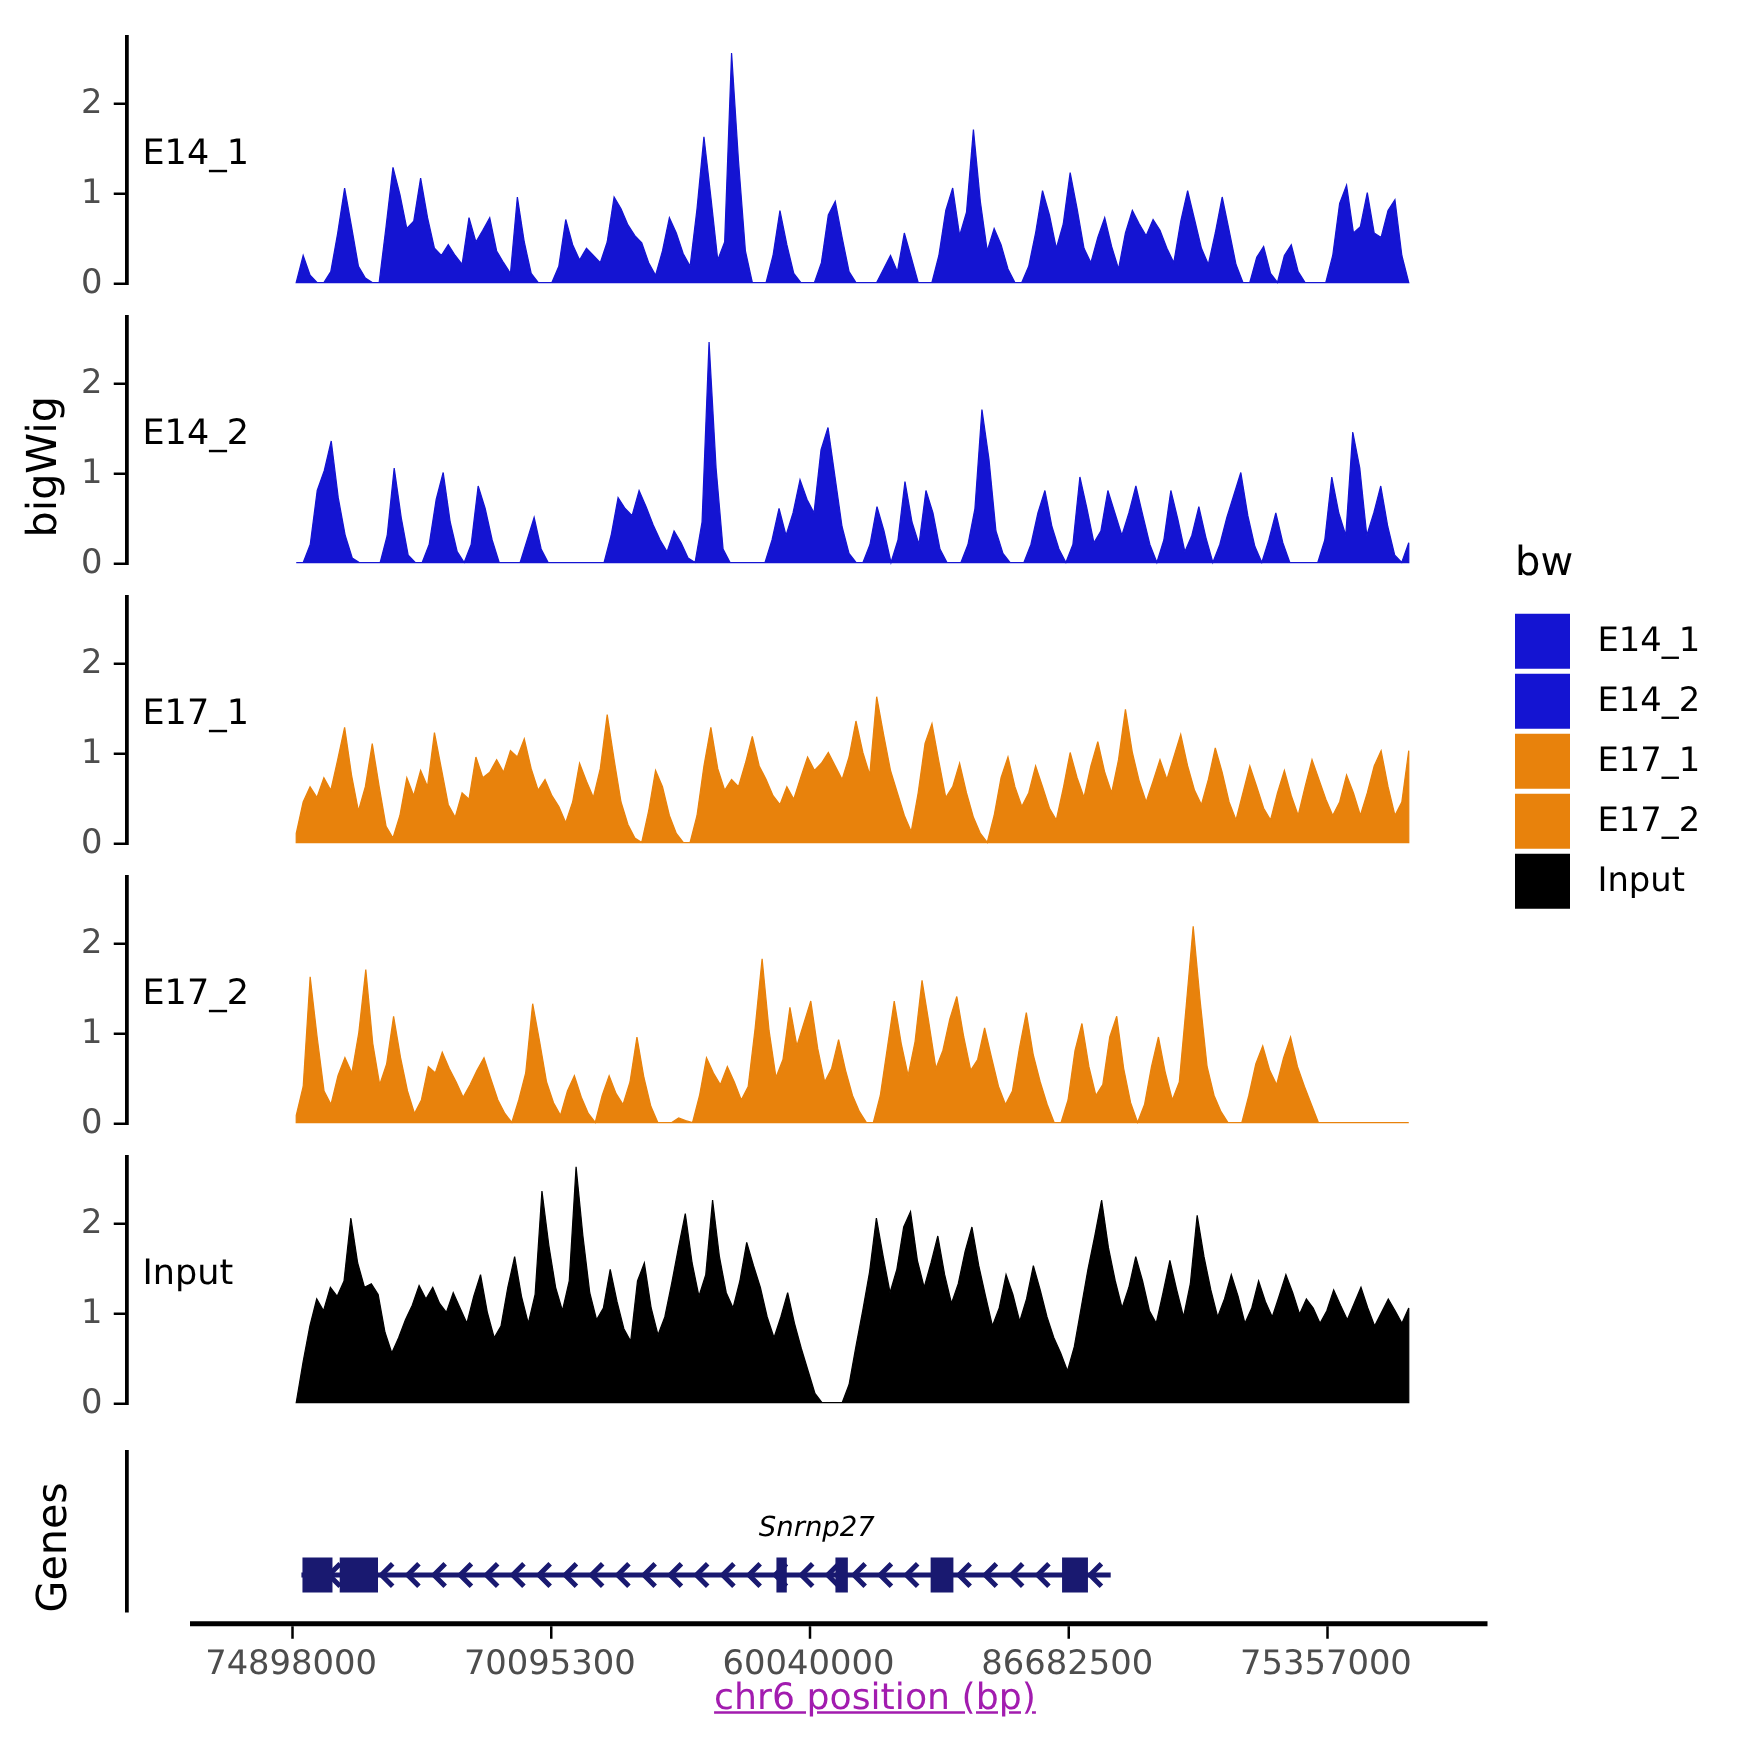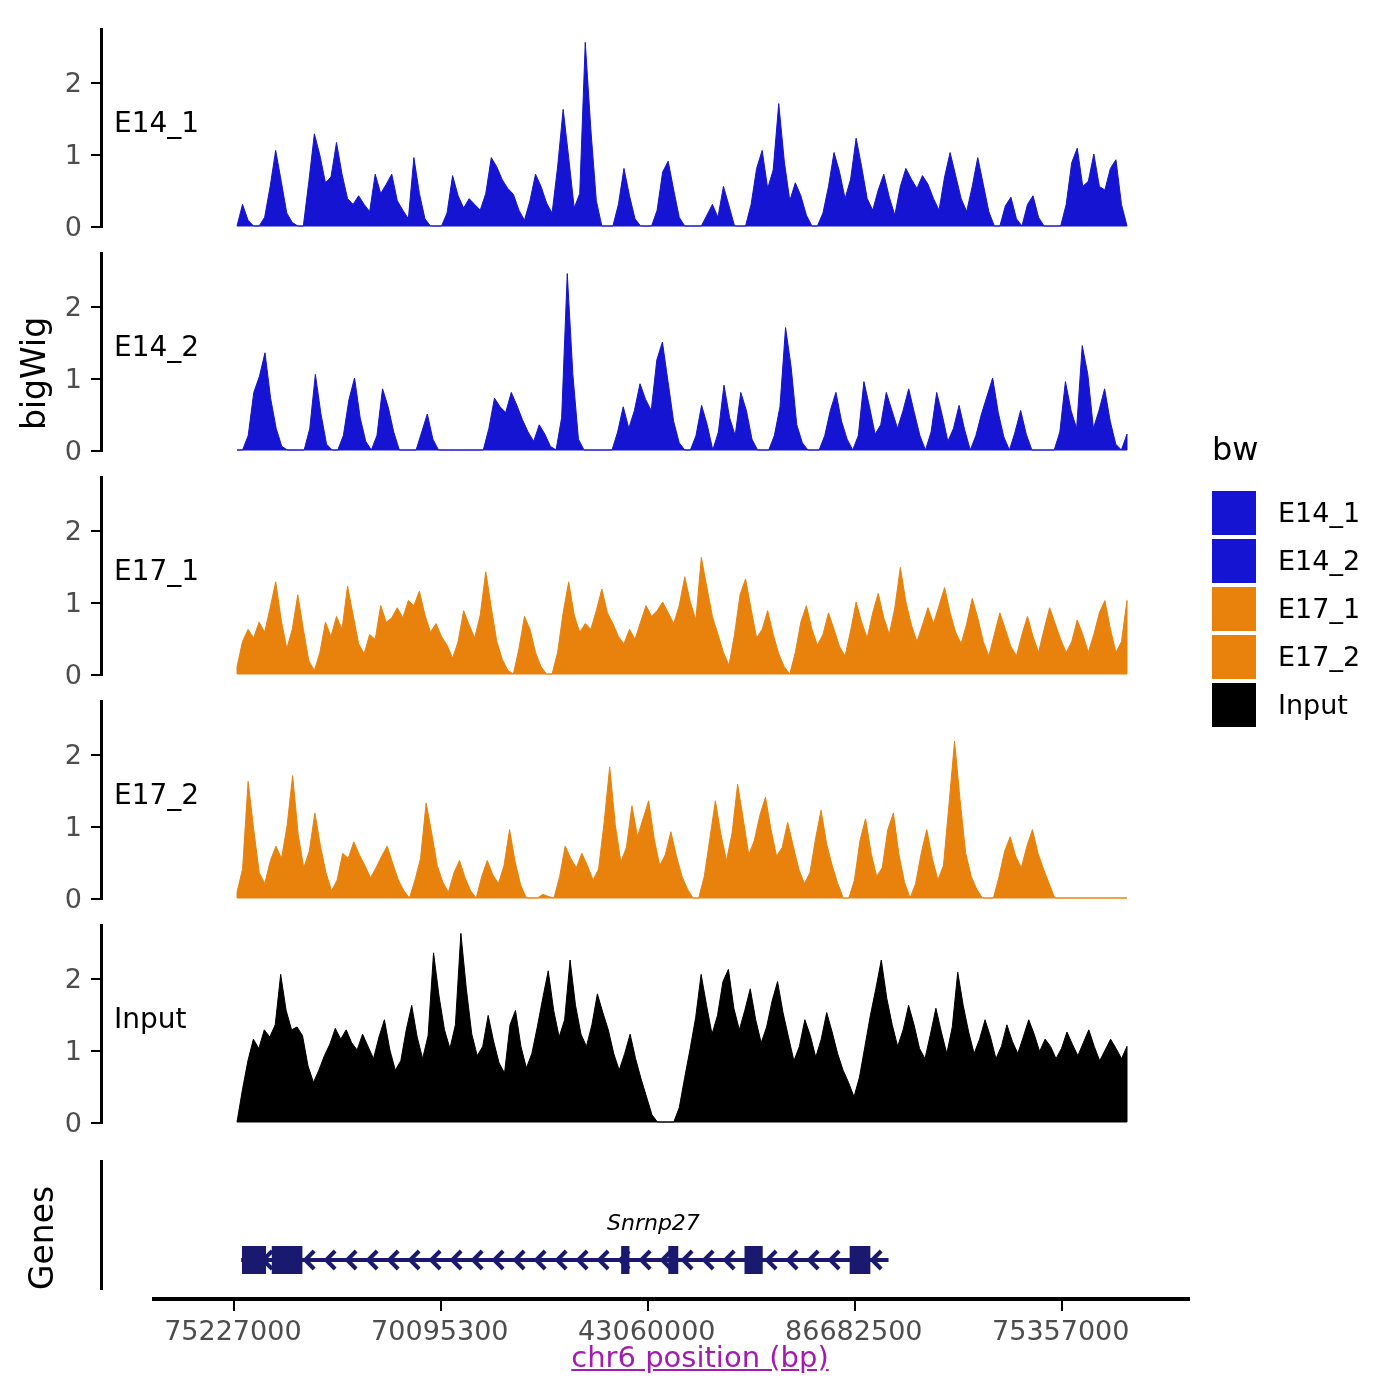--- a/index.html
+++ b/index.html
@@ -205,25 +205,25 @@
         <rect x="521.1488372093023" y="86" width="8.27906976744191" height="28" fill="#191970"></rect>
         <rect x="568.339534883721" y="86" width="9.934883720930202" height="28" fill="#191970"></rect>
         <rect x="644.506976744186" y="86" width="18.213953488372113" height="28" fill="#191970"></rect>
         <rect x="749.6511627906978" y="86" width="20.697674418604606" height="28" fill="#191970"></rect>
       </svg>
     </div>
 
   <div id="xaxis">
       <div class="xaxis-line" style="left: 152px; top: 1297px; width: 1038px;"></div>
       <div class="xtick" style="left: 232.86px; top: 1301px;"></div>
-      <div class="xticklab" style="left: 232.86px; top: 1315px;">75227000</div>
+      <div class="xticklab" style="left: 232.86px; top: 1315px;">74898000</div>
       <div class="xtick" style="left: 439.837px; top: 1301px;"></div>
       <div class="xticklab" style="left: 439.837px; top: 1315px;">70095300</div>
       <div class="xtick" style="left: 646.814px; top: 1301px;"></div>
-      <div class="xticklab" style="left: 646.814px; top: 1315px;">43060000</div>
+      <div class="xticklab" style="left: 646.814px; top: 1315px;">60040000</div>
       <div class="xtick" style="left: 853.791px; top: 1301px;"></div>
       <div class="xticklab" style="left: 853.791px; top: 1315px;">86682500</div>
       <div class="xtick" style="left: 1060.77px; top: 1301px;"></div>
       <div class="xticklab" style="left: 1060.77px; top: 1315px;">75357000</div>
     </div>
   <div class="xtitle" id="xtitle-el" style="left:0;top:1340px;">chr6 position (bp)</div>
 
   <div class="legend">
     <div class="legend-title">bw</div>
     <div id="legend-items">

